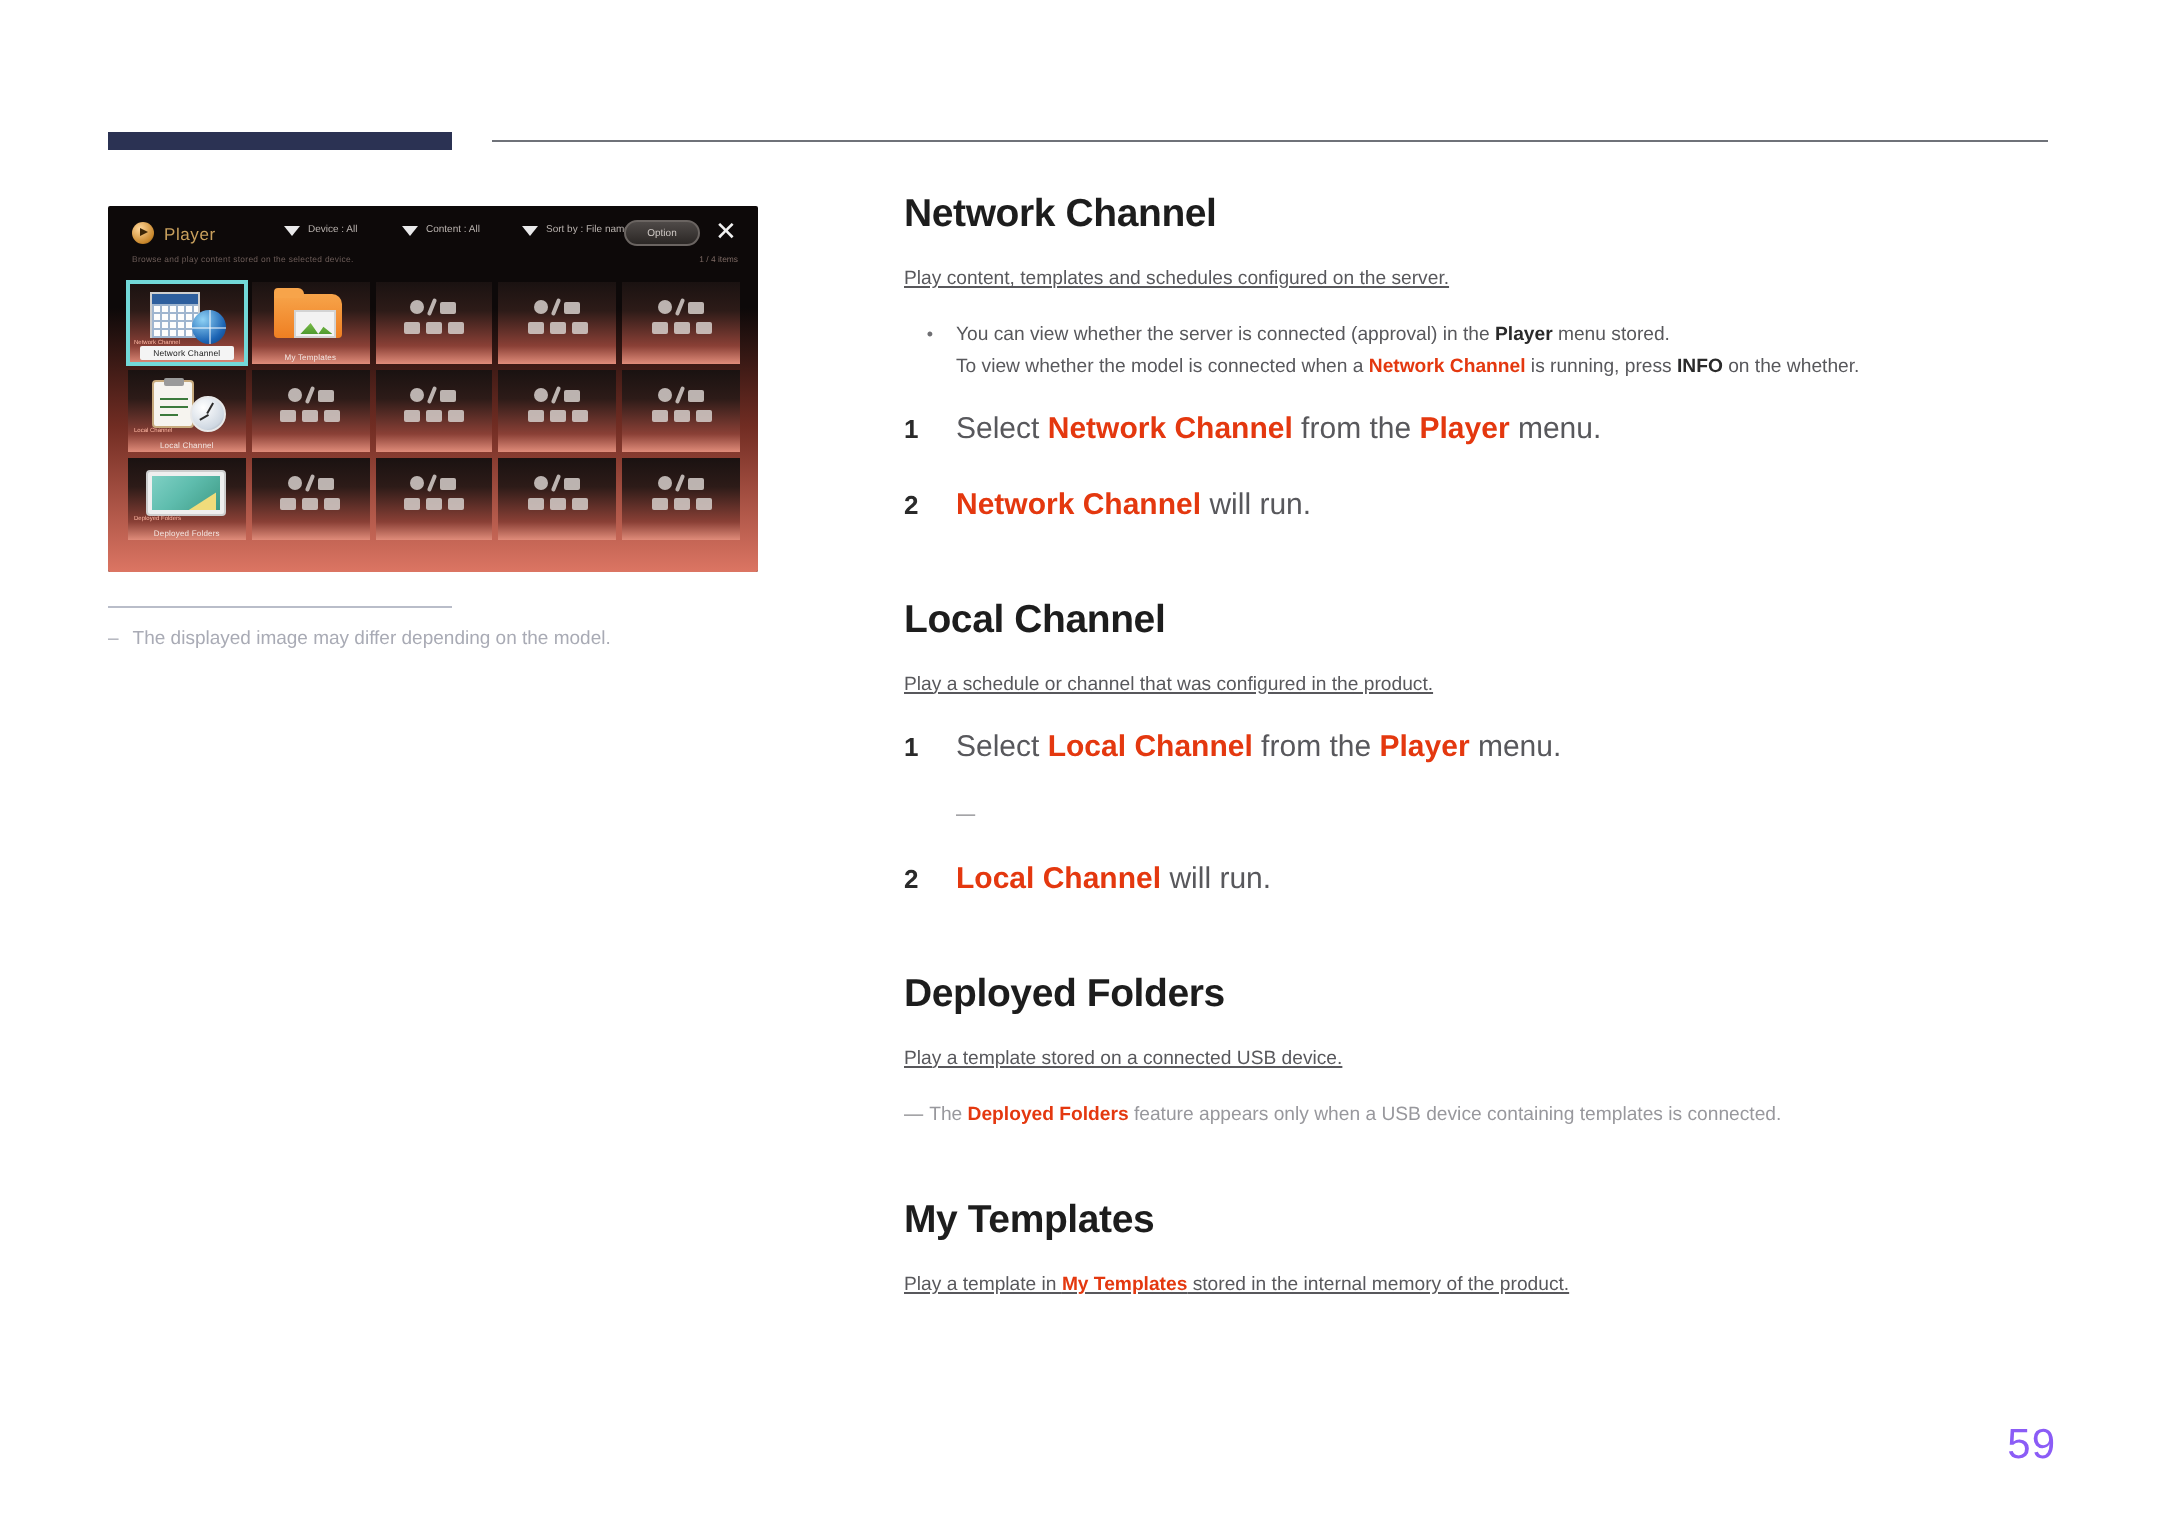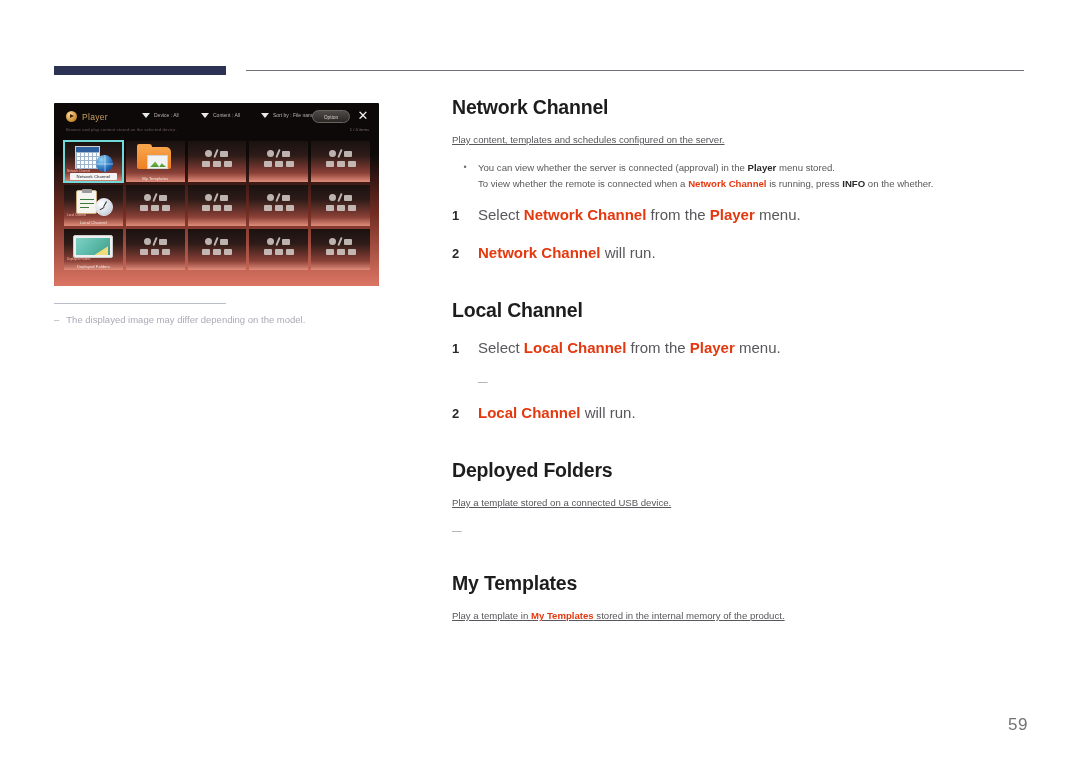--- a/index.html
+++ b/index.html
@@ -335,22 +335,22 @@
   }
   .note .txt { font-size: 9.6px; color: #98989d; line-height: 1.6; }
 
   .r { color: #e4380f; font-weight: bold; }
   .b { color: #2a2a2a; font-weight: bold; }
 
   
   .pageno {
     position: absolute;
     right: 52px; bottom: 28px;
-    font-size: 17px;
-    color: #737373;
+    font-size: 21px;
+    color: #8b5cf6;
     letter-spacing: .5px;
   }
 </style>
 </head>
 <body>
 
 <div class="top-rule">
   <div class="bar"></div>
   <div class="line"></div>
 </div>
@@ -598,41 +598,42 @@
 <div class="doc">
 
   <div class="sec-block">
     <h2 class="sec">Network Channel</h2>
     <p class="lead">Play content, templates and schedules configured on the server.</p>
 
     <div class="bullet">
       <div class="dot">•</div>
       <div class="txt">
         <span>You can view whether the server is connected (approval) in the </span><span class="b">Player</span><span> menu stored.</span><br>
-        <span>To view whether the remote is connected when a </span><span class="r">Network Channel</span><span> is running, press </span><span class="b">INFO</span><span> on the whether.</span>
+        <span>To view whether the model is connected when a </span><span class="r">Network Channel</span><span> is running, press </span><span class="b">INFO</span><span> on the whether.</span>
       </div>
     </div>
 
     <div class="step">
       <div class="num">1</div>
       <div class="txt">
         <span>Select </span><span class="r">Network Channel</span><span> from the </span><span class="r">Player</span><span> menu.</span>
       </div>
     </div>
 
     <div class="step">
       <div class="num">2</div>
       <div class="txt">
         <span class="r">Network Channel</span><span> will run.</span>
       </div>
     </div>
   </div>
 
   <div class="sec-block">
     <h2 class="sec">Local Channel</h2>
+    <p class="lead">Play a schedule or channel that was configured in the product.</p>
 
     <div class="step">
       <div class="num">1</div>
       <div class="txt">
         <span>Select </span><span class="r">Local Channel</span><span> from the </span><span class="r">Player</span><span> menu.</span>
       </div>
     </div>
 
     <div class="note">
       <div class="dash">―</div>
@@ -645,20 +646,23 @@
       </div>
     </div>
   </div>
 
   <div class="sec-block">
     <h2 class="sec">Deployed Folders</h2>
     <p class="lead">Play a template stored on a connected USB device.</p>
 
     <div class="note" style="padding-left:0">
       <div class="dash">―</div>
+      <div class="txt">
+        <span>The </span><span class="r">Deployed Folders</span><span> feature appears only when a USB device containing templates is connected.</span>
+      </div>
     </div>
   </div>
 
   <div class="sec-block">
     <h2 class="sec">My Templates</h2>
     <p class="lead">
       <span>Play a template in </span><span class="r">My Templates</span><span> stored in the internal memory of the product.</span>
     </p>
   </div>
 

